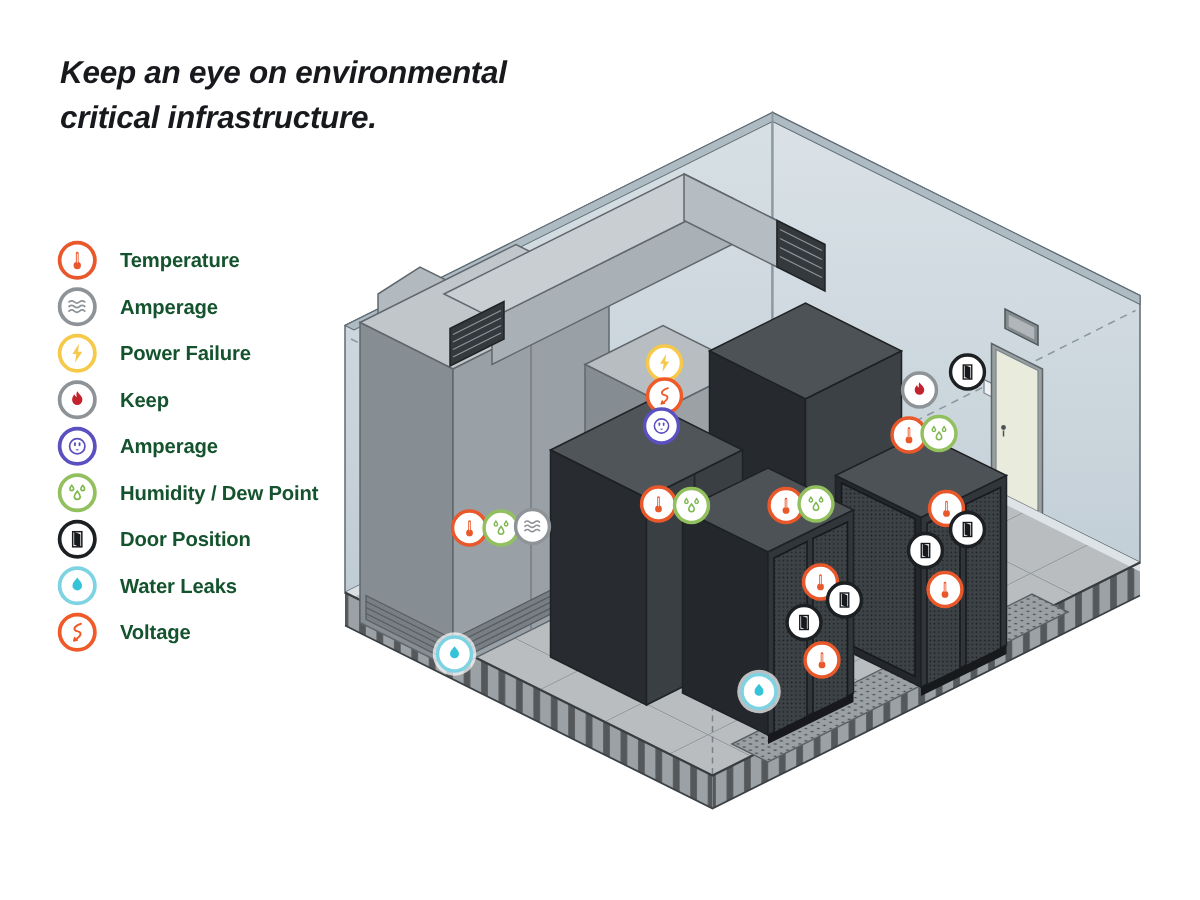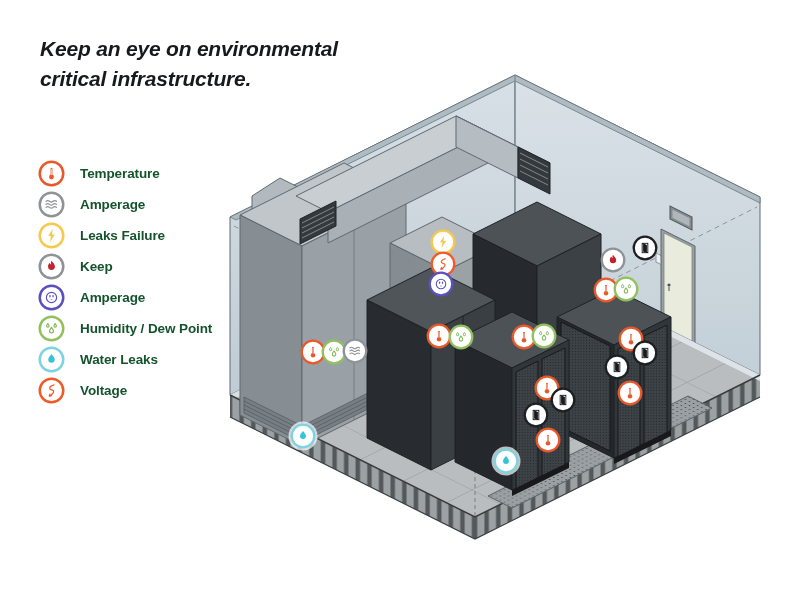--- a/index.html
+++ b/index.html
@@ -36,21 +36,21 @@
         <circle cx="14" cy="14" r="12.2" fill="#ffffff" stroke="#8e9397" stroke-width="2.6"></circle>
         <use href="#g-airflow" x="4.5" y="4.5" width="19" height="19" style="color: rgb(142, 147, 151);"></use>
       </svg>
       <span>Amperage</span>
     </li>
     <li>
       <svg viewBox="0 0 28 28">
         <circle cx="14" cy="14" r="12.2" fill="#ffffff" stroke="#f6c94a" stroke-width="2.6"></circle>
         <use href="#g-powerfailure" x="4.5" y="4.5" width="19" height="19" style="color: rgb(246, 201, 74);"></use>
       </svg>
-      <span>Leaks Failure</span>
+      <span>Power Failure</span>
     </li>
     <li>
       <svg viewBox="0 0 28 28">
         <circle cx="14" cy="14" r="12.2" fill="#ffffff" stroke="#8e9397" stroke-width="2.6"></circle>
         <use href="#g-smoke" x="4.5" y="4.5" width="19" height="19" style="color: rgb(194, 36, 46);"></use>
       </svg>
       <span>Keep</span>
     </li>
     <li>
       <svg viewBox="0 0 28 28">
@@ -58,20 +58,27 @@
         <use href="#g-amperage" x="4.5" y="4.5" width="19" height="19" style="color: rgb(91, 80, 191);"></use>
       </svg>
       <span>Amperage</span>
     </li>
     <li>
       <svg viewBox="0 0 28 28">
         <circle cx="14" cy="14" r="12.2" fill="#ffffff" stroke="#92c05e" stroke-width="2.6"></circle>
         <use href="#g-humidity" x="4.5" y="4.5" width="19" height="19" style="color: rgb(124, 184, 78);"></use>
       </svg>
       <span>Humidity / Dew Point</span>
+    </li>
+    <li>
+      <svg viewBox="0 0 28 28">
+        <circle cx="14" cy="14" r="12.2" fill="#ffffff" stroke="#1d2023" stroke-width="2.6"></circle>
+        <use href="#g-doorposition" x="4.5" y="4.5" width="19" height="19" style="color: rgb(23, 25, 28);"></use>
+      </svg>
+      <span>Door Position</span>
     </li>
     <li>
       <svg viewBox="0 0 28 28">
         <circle cx="14" cy="14" r="12.2" fill="#ffffff" stroke="#7dd3e2" stroke-width="2.6"></circle>
         <use href="#g-waterleaks" x="4.5" y="4.5" width="19" height="19" style="color: rgb(53, 195, 215);"></use>
       </svg>
       <span>Water Leaks</span>
     </li>
     <li>
       <svg viewBox="0 0 28 28">

